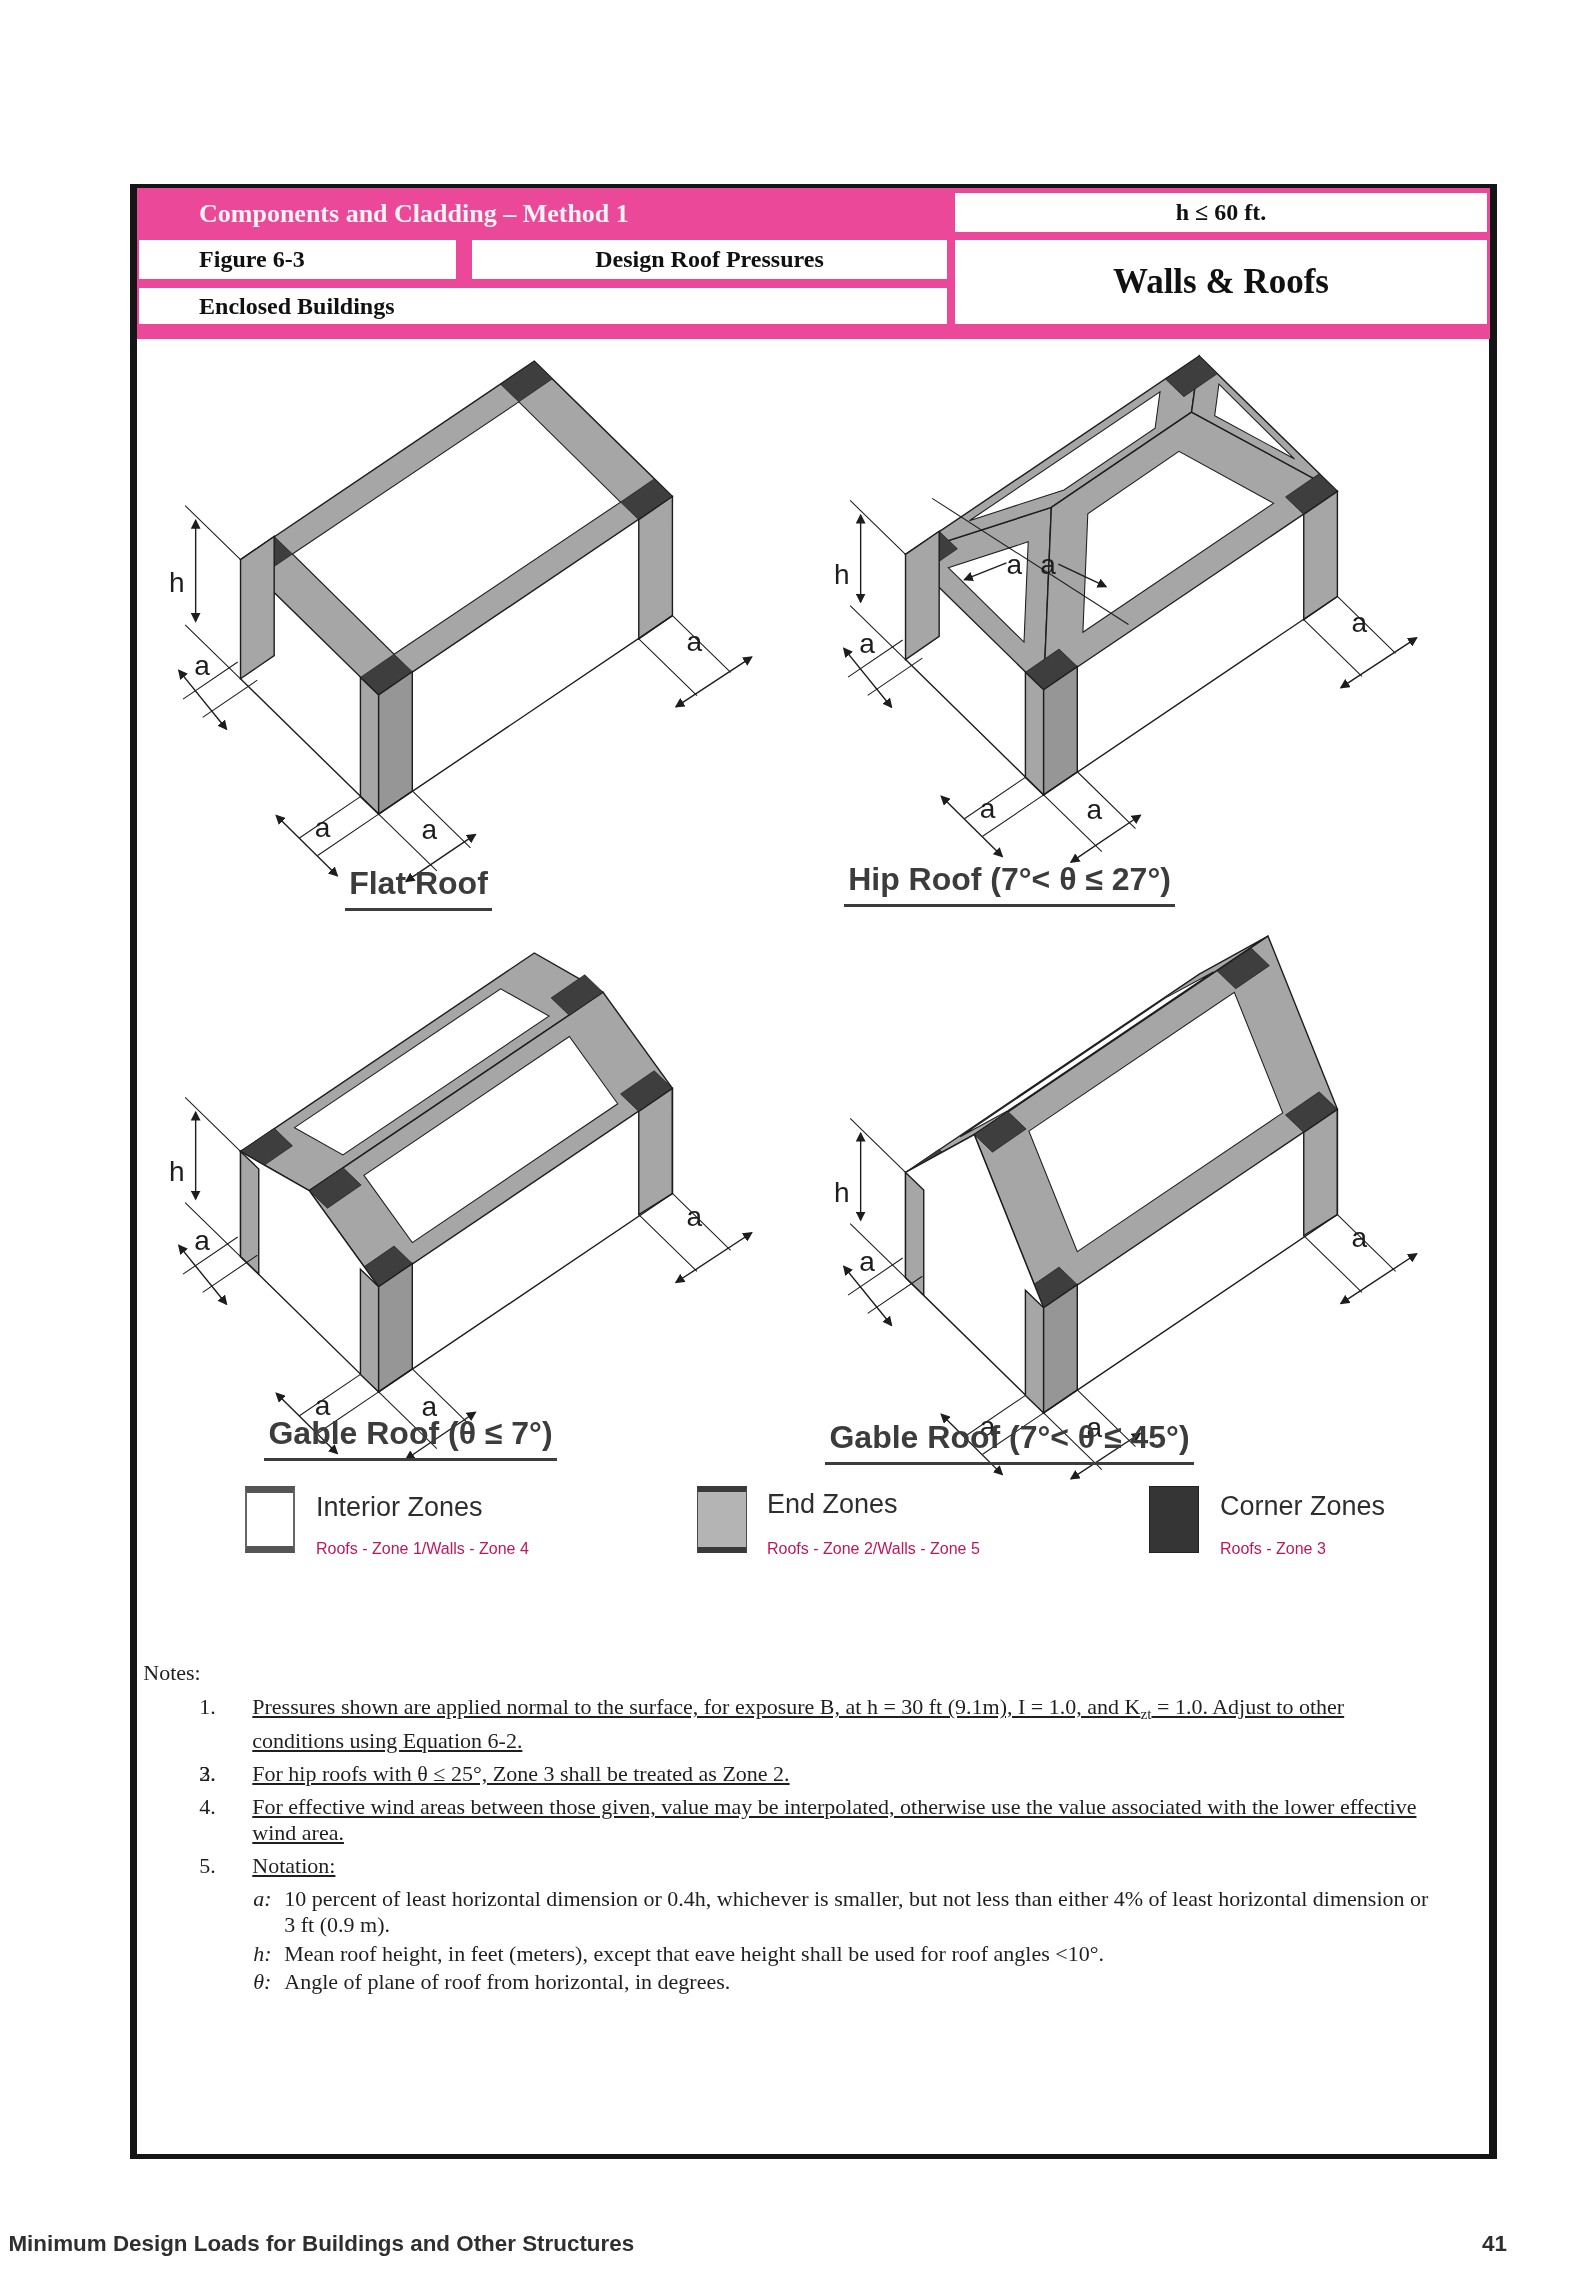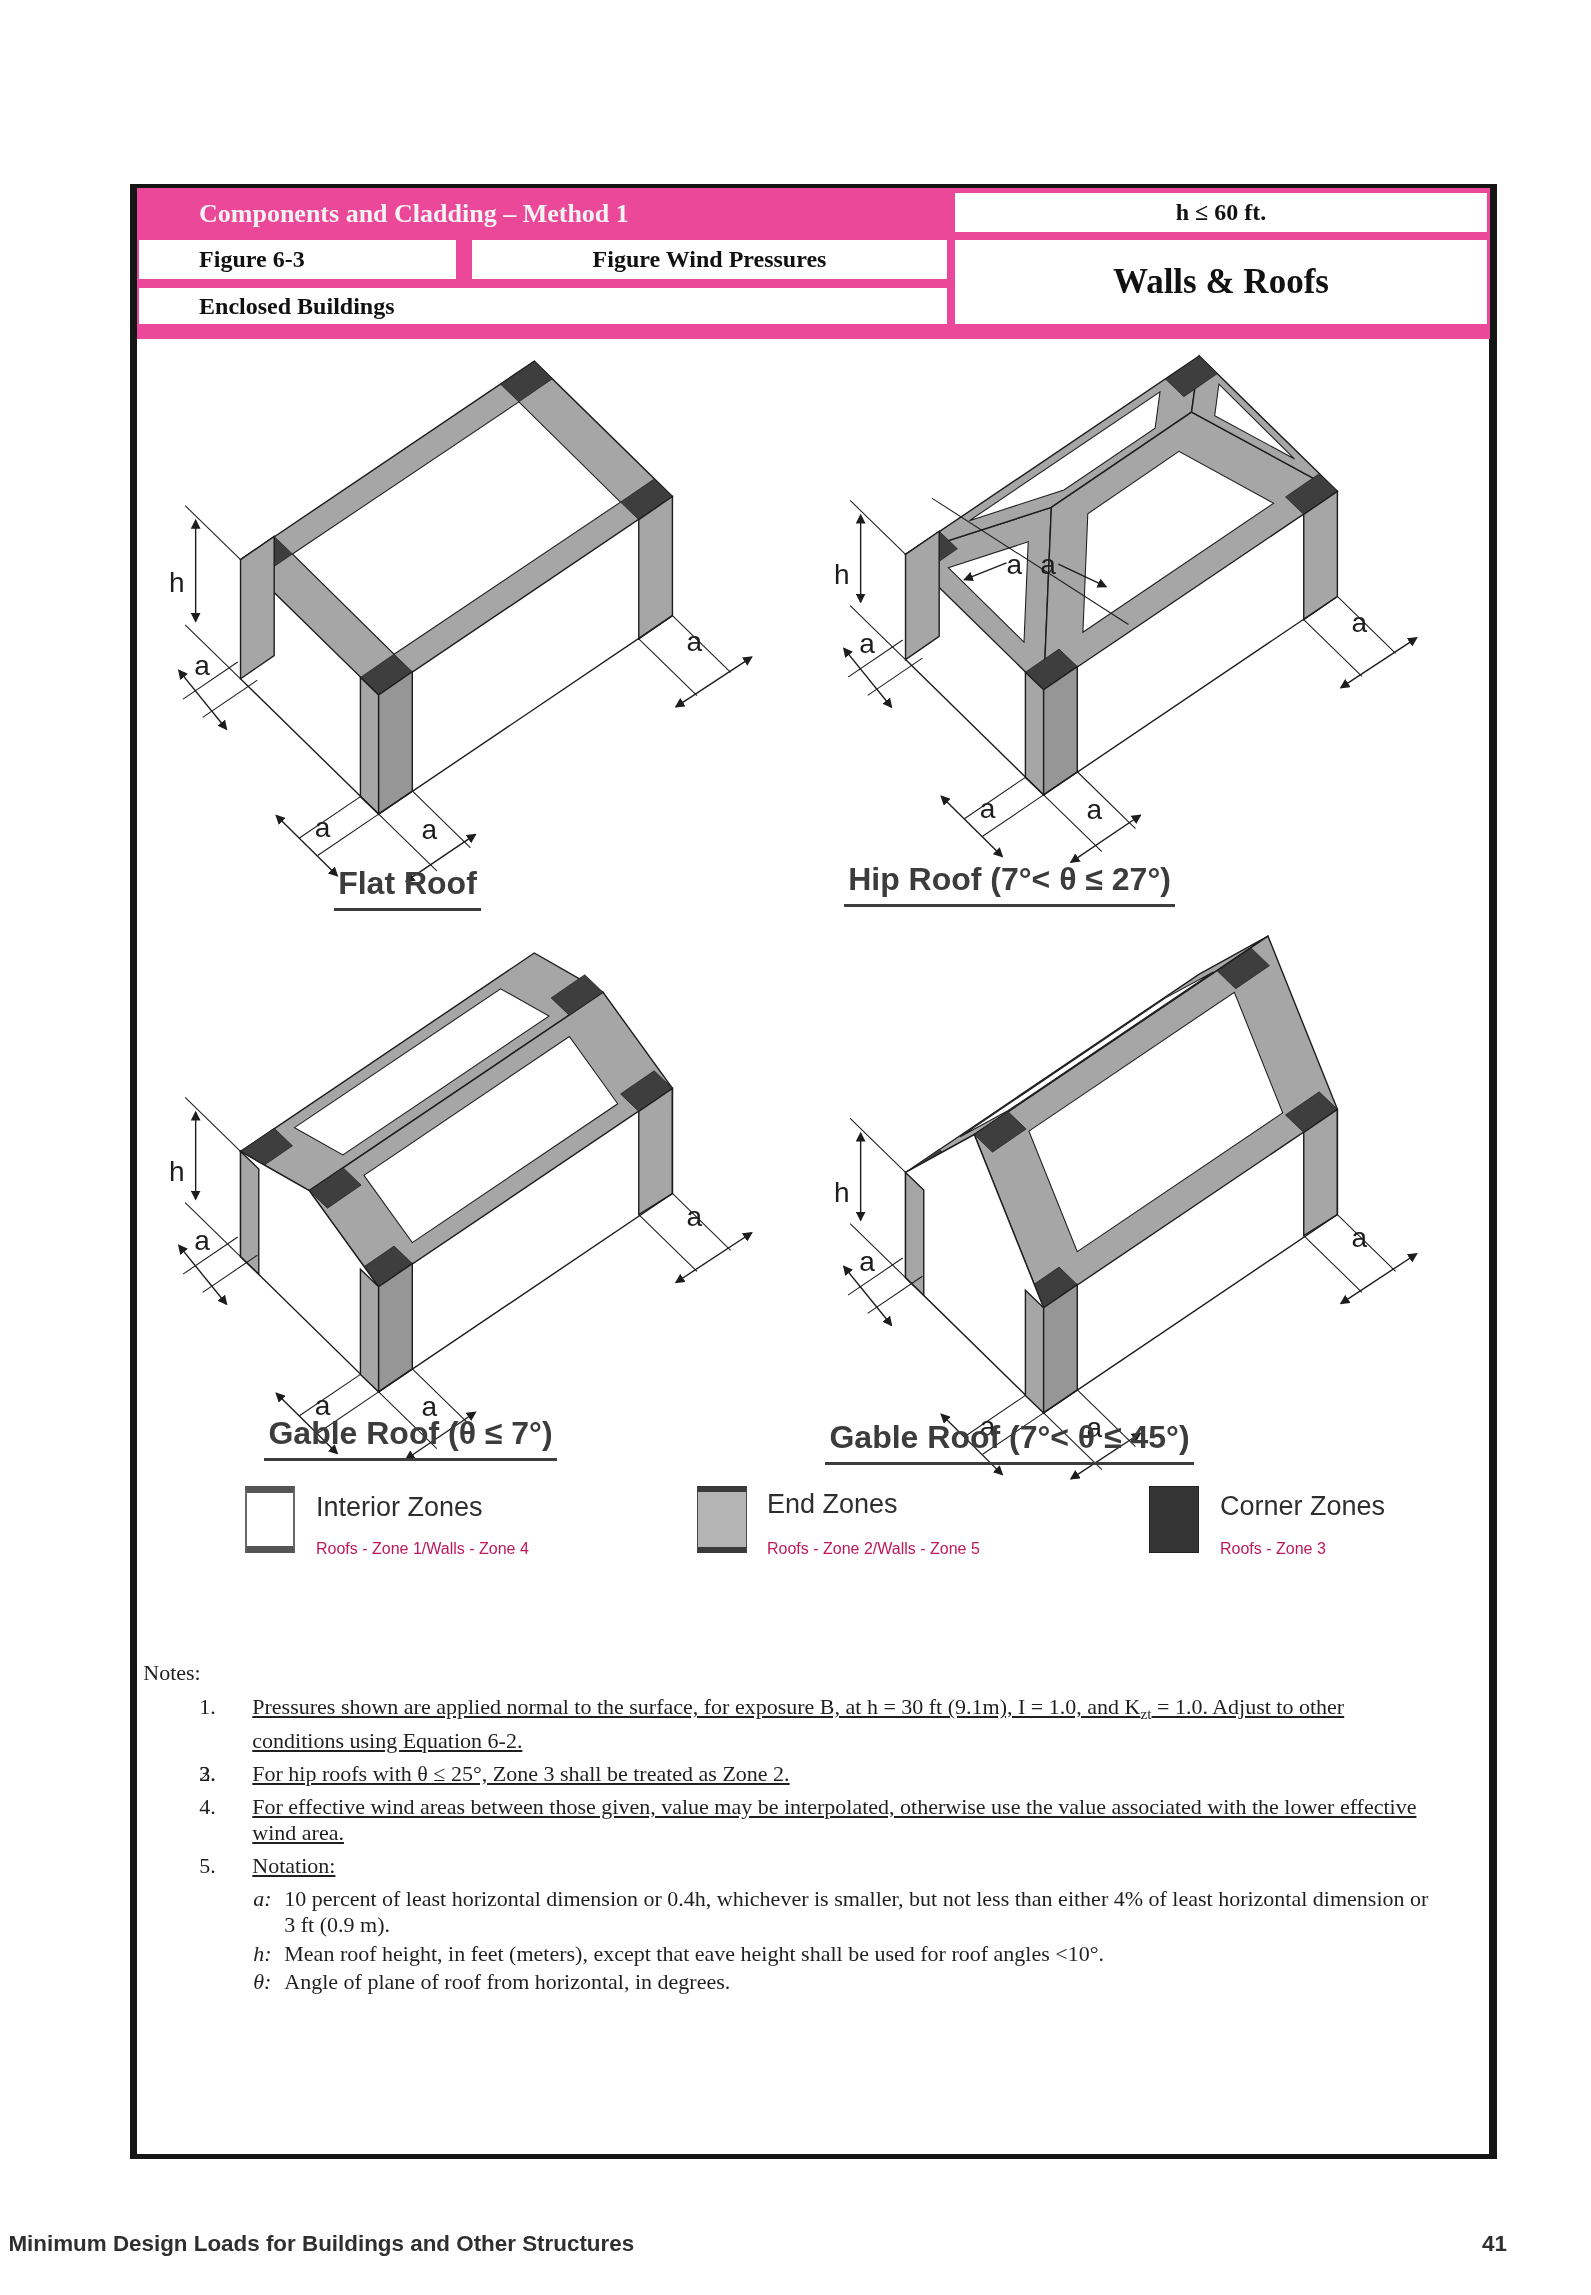--- a/index.html
+++ b/index.html
@@ -55,21 +55,21 @@
 </style>
 </head>
 <body>
 
 <div id="frame">
 
   <div id="hdr">
     <div id="hdr-title">Components and Cladding – Method 1</div>
     <div class="hbox hserif" id="h60">h ≤ 60 ft.</div>
     <div class="hbox hserif" id="figbox">Figure 6-3</div>
-    <div class="hbox hserif" id="dwpbox">Figure Wind Pressures</div>
+    <div class="hbox hserif" id="dwpbox">Design Roof Pressures</div>
     <div class="hbox hserif" id="wrbox">Walls &amp; Roofs</div>
     <div class="hbox hserif" id="enclbox">Enclosed Buildings</div>
   </div>
 
   <svg class="diag" style="left:25px;top:157px" width="617" height="561" viewBox="0 0 880 800">
     <defs>
       <marker id="arw" viewBox="0 0 14 14" markerWidth="14" markerHeight="14" refX="12" refY="7" orient="auto-start-reverse" markerUnits="userSpaceOnUse">
         <path d="M0,0 L14,7 L0,14 z" fill="#1d1d1d"></path>
       </marker>
     </defs>
@@ -101,21 +101,21 @@
       <line class="dl" x1="163" y1="671" x2="250" y2="757" marker-start="url(#arw)" marker-end="url(#arw)"></line>
       <text class="dt" x="218" y="702">a</text>
       <path class="xl" d="M309,669 L392,750 M357,636 L440,717"></path>
       <line class="dl" x1="348" y1="765" x2="447" y2="698" marker-start="url(#arw)" marker-end="url(#arw)"></line>
       <text class="dt" x="370" y="704">a</text>
       <path class="xl" d="M680,419 L763,500 M728,386 L811,467"></path>
       <line class="dl" x1="733" y1="516" x2="841" y2="445" marker-start="url(#arw)" marker-end="url(#arw)"></line>
       <text class="dt" x="748" y="436">a</text>
     </g>
   </svg>
-  <div class="dtitle" style="left:4px;top:677px;width:533px">
+  <div class="dtitle" style="left:15px;top:677px;width:533px">
     <span>Flat Roof</span>
   </div>
 
   <svg class="diag" style="left:690px;top:142px" width="645" height="561" viewBox="0 0 920 800">
     <g>
       <polygon class="gz" points="112,320 309,513 320,253"></polygon>
       <polygon class="gz" points="112,320 531,37 520,117 320,253"></polygon>
       <polygon class="gz" points="309,513 728,230 520,117 320,253"></polygon>
       <polygon class="gz" points="531,37 728,230 520,117"></polygon>
       <polygon class="wz" points="173,339 281,445 287,302"></polygon>

